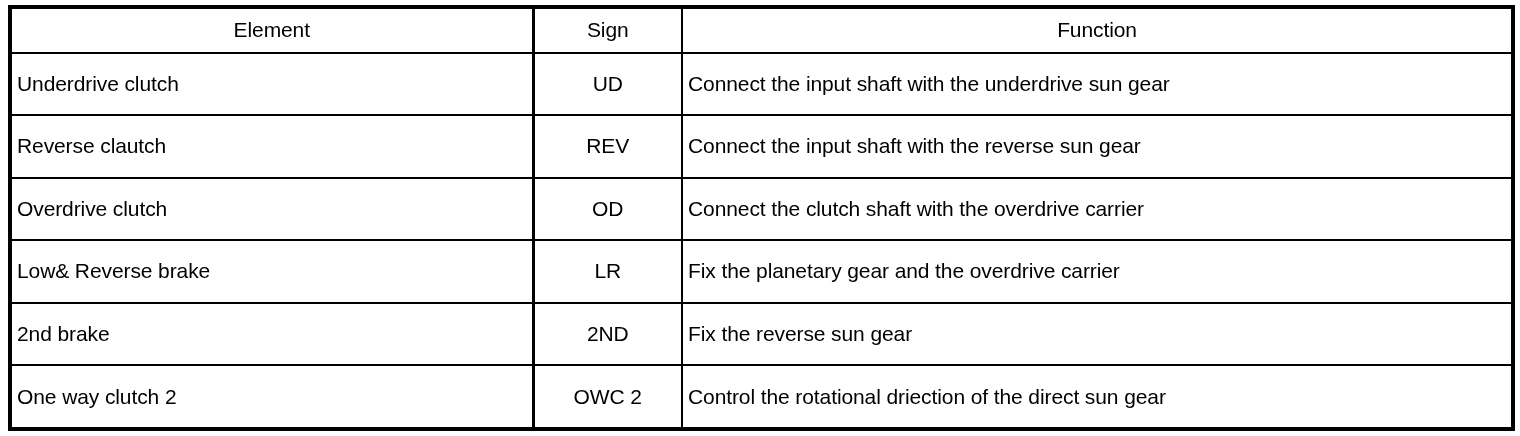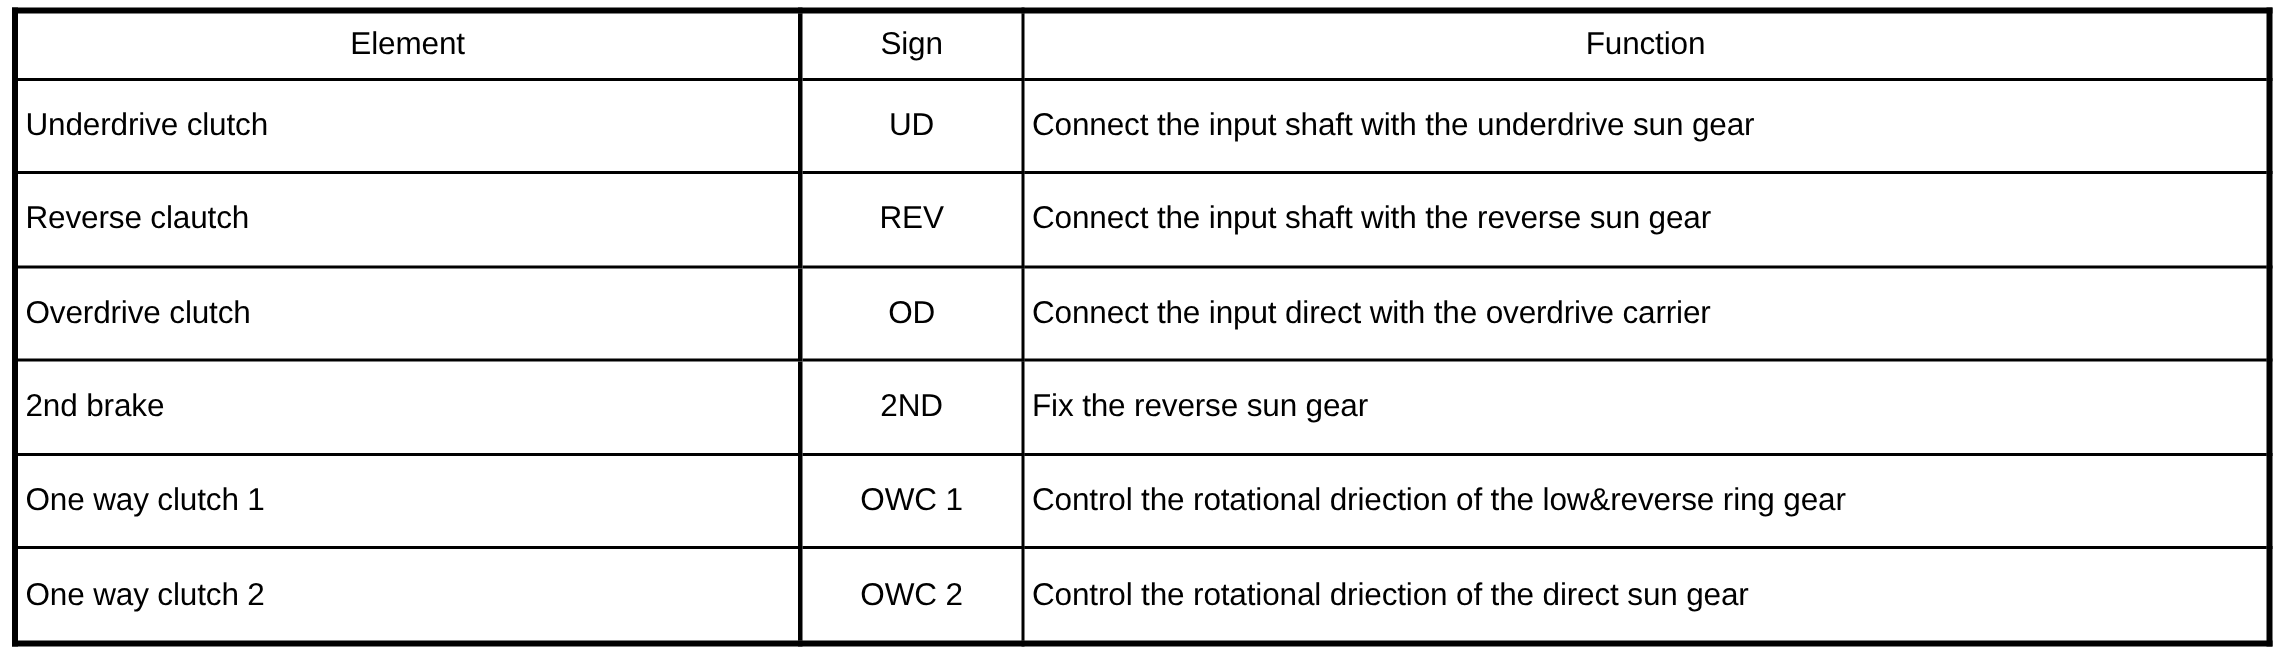--- a/index.html
+++ b/index.html
@@ -107,31 +107,31 @@
         <td class="c-function">Connect the input shaft with the underdrive sun gear</td>
       </tr>
       <tr>
         <td class="c-element">Reverse clautch</td>
         <td class="c-sign">REV</td>
         <td class="c-function">Connect the input shaft with the reverse sun gear</td>
       </tr>
       <tr>
         <td class="c-element">Overdrive clutch</td>
         <td class="c-sign">OD</td>
-        <td class="c-function">Connect the input direct with the overdrive carrier</td>
+        <td class="c-function">Connect the clutch shaft with the overdrive carrier</td>
+      </tr>
+      <tr>
+        <td class="c-element">Low&amp; Reverse brake</td>
+        <td class="c-sign">LR</td>
+        <td class="c-function">Fix the planetary gear and the overdrive carrier</td>
       </tr>
       <tr>
         <td class="c-element">2nd brake</td>
         <td class="c-sign">2ND</td>
         <td class="c-function">Fix the reverse sun gear</td>
-      </tr>
-      <tr>
-        <td class="c-element">One way clutch 1</td>
-        <td class="c-sign">OWC 1</td>
-        <td class="c-function">Control the rotational driection of the low&amp;reverse ring gear</td>
       </tr>
       <tr>
         <td class="c-element">One way clutch 2</td>
         <td class="c-sign">OWC 2</td>
         <td class="c-function">Control the rotational driection of the direct sun gear</td>
       </tr>
     </tbody>
   </table>
 </div>
 

